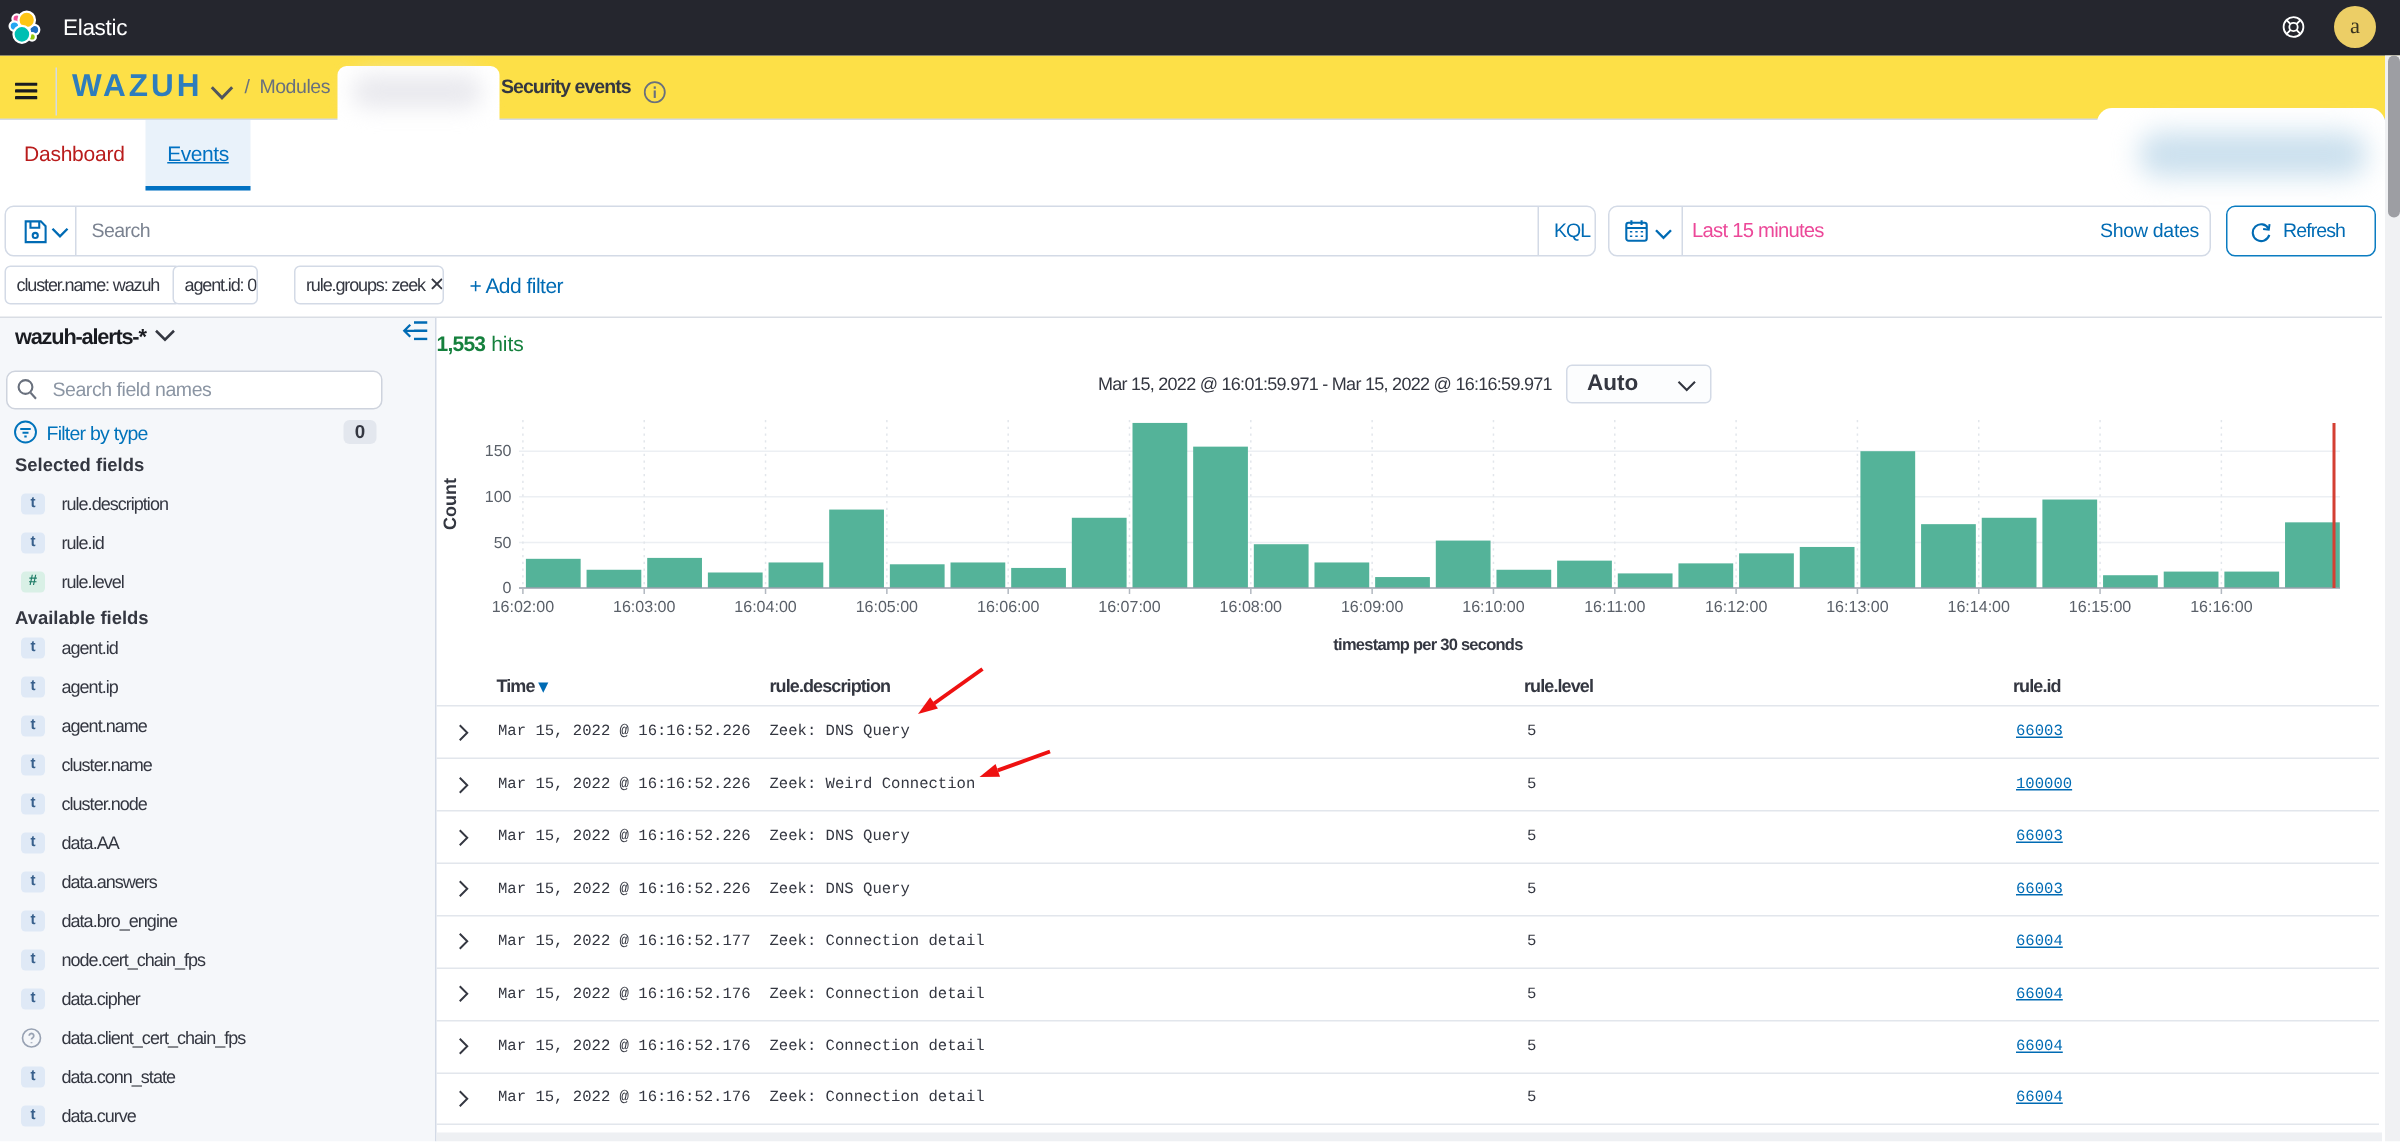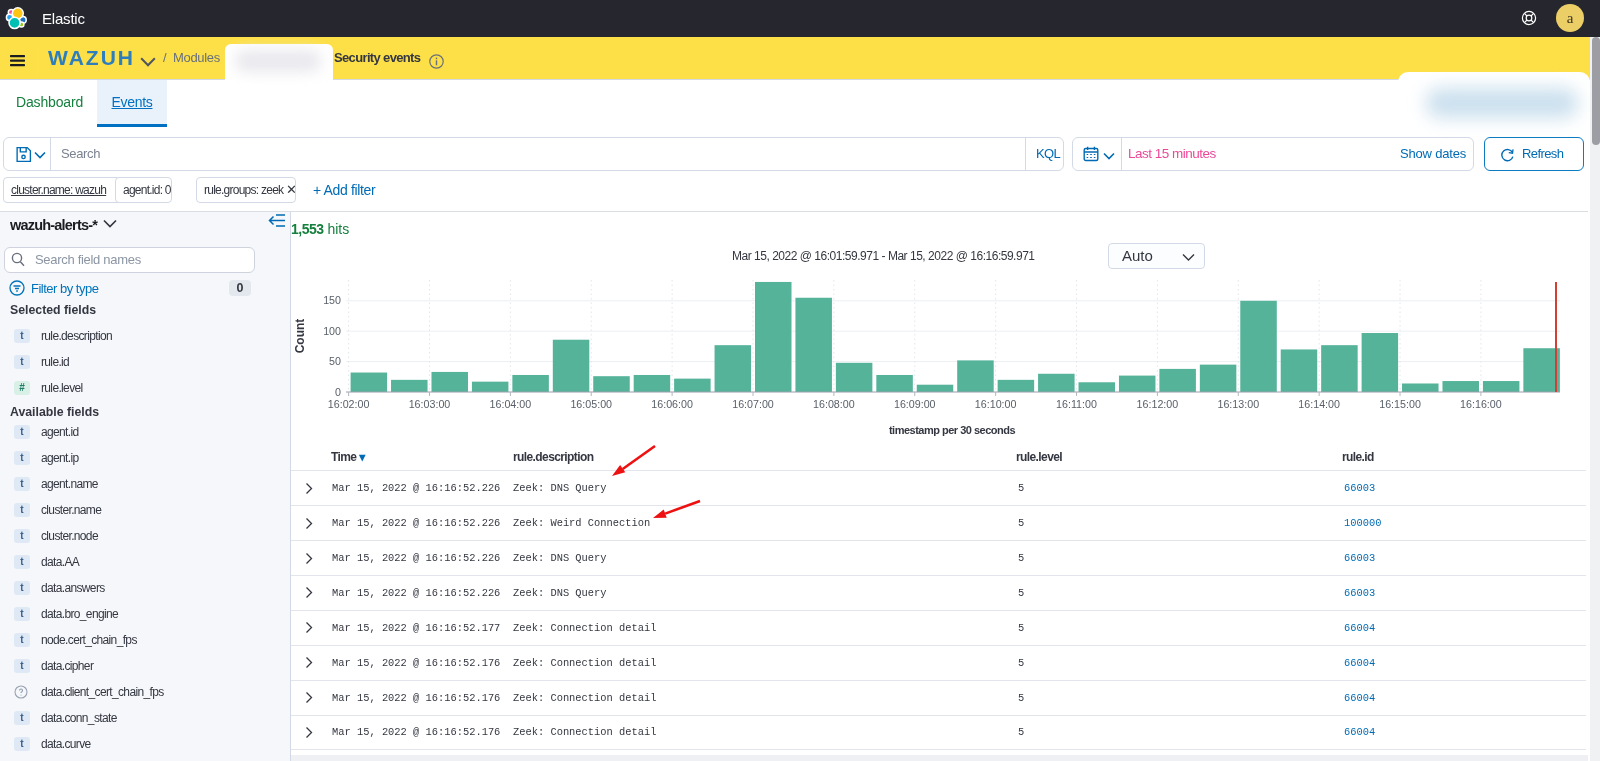--- a/index.html
+++ b/index.html
@@ -14,21 +14,21 @@
 #navdiv { position:absolute; left:37px; top:8px; width:1px; height:32px; background:#d3dae6; }
 .crumb { position:absolute; top:13px; font-size:13px; letter-spacing:-0.3px; color:#69707d; }
 #secevents { position:absolute; left:334px; top:13px; font-size:13px; letter-spacing:-0.65px; font-weight:bold; color:#343741; }
 
 #blurcrumb { position:absolute; left:225px; top:44px; width:108px; height:45px; background:#fff; z-index:3; border-radius:6px; }
 #blurcrumb .inner { position:absolute; left:10px; top:6px; width:86px; height:22px; background:#e9e9ee; border-radius:10px; filter:blur(7px); }
 #blurbtn { position:absolute; left:1398px; top:72px; width:192px; height:60px; z-index:5; background:#fff; border-radius:10px; }
 #blurbtn .inner { position:absolute; left:28px; top:16px; width:152px; height:30px; background:#cbe0ee; border-radius:14px; filter:blur(9px); }
 
 #tabsrow { position:absolute; left:0; top:80px; width:1600px; height:47px; background:#fff; }
-#tab-dash { position:absolute; left:16px; top:0; height:47px; line-height:45px; font-size:14px; letter-spacing:-0.15px; color:#15803d; }
+#tab-dash { position:absolute; left:16px; top:0; height:47px; line-height:45px; font-size:14px; letter-spacing:-0.15px; color:#b91c1c; }
 #tab-events { position:absolute; left:97px; top:0; width:70px; height:47px; background:#e9f2fa; border-bottom:3px solid #0071c2; text-align:center; line-height:44px; font-size:14px; letter-spacing:-0.3px; color:#0071c2; text-decoration:underline; }
 
 #searchbox { position:absolute; left:3px; top:137px; width:1061px; height:34px; border:1px solid #d3dae6; border-radius:6px; background:#fff; }
 #searchbox .vdiv1 { position:absolute; left:46px; top:0; width:1px; height:32px; background:#d3dae6; }
 #searchbox .vdiv2 { position:absolute; left:1021px; top:0; width:1px; height:32px; background:#d3dae6; }
 #searchbox .ph { position:absolute; left:57px; top:0; line-height:32px; font-size:13px; letter-spacing:-0.35px; color:#7a8290; }
 #searchbox .kql { position:absolute; left:1032px; top:0; line-height:32px; font-size:13px; letter-spacing:-0.6px; color:#006BB4; }
 #datebox { position:absolute; left:1072px; top:137px; width:402px; height:34px; border:1px solid #d3dae6; border-radius:6px; background:#fff; }
 #datebox .vdiv { position:absolute; left:48px; top:0; width:1px; height:32px; background:#d3dae6; }
 #datebox .txt { position:absolute; left:55px; top:0; line-height:32px; font-size:13.5px; letter-spacing:-0.5px; color:#ec4899; }
@@ -47,28 +47,28 @@
 #fbt { position:absolute; left:31px; top:281px; font-size:13px; letter-spacing:-0.5px; color:#0073bb; }
 #fbt-badge { position:absolute; left:229px; top:280px; width:22px; height:16px; background:#e3e7ee; border-radius:4px; text-align:center; line-height:16px; font-size:12.5px; font-weight:bold; color:#343741; }
 .sb-h { position:absolute; left:10px; font-size:12.3px; font-weight:bold; color:#343741; }
 .fi { position:absolute; left:41px; font-size:12px; letter-spacing:-0.65px; color:#343741; line-height:14px; }
 .fbadge { position:absolute; left:14px; width:16px; height:14px; border-radius:3px; font-size:10px; font-weight:bold; text-align:center; line-height:14px; }
 .fb-t { background:#dfe9f6; color:#38608c; }
 .fb-n { background:#d9f0e6; color:#1e7c67; }
 
 #hits { position:absolute; left:291px; top:221px; width:1300px; text-align:left; font-size:14px; color:#15803d; } #hits b { letter-spacing:-0.5px; }
 #daterange { position:absolute; left:732px; top:249px; font-size:12px; letter-spacing:-0.48px; color:#343741; }
-#autobox { position:absolute; left:1108px; top:243px; width:97px; height:26px; border:1px solid #d3dae6; border-radius:4px; background:#fcfdfe; }
+#autobox { position:absolute; left:1044px; top:243px; width:97px; height:26px; border:1px solid #d3dae6; border-radius:4px; background:#fcfdfe;font-weight:bold; }
 #autobox span { position:absolute; left:13px; line-height:24px; font-size:15px; color:#343741; }
 #tslabel { position:absolute; left:291px; top:424px; width:1322px; text-align:center; font-size:11px; letter-spacing:-0.5px; font-weight:bold; color:#343741; }
 
 .th { position:absolute; font-size:12px; letter-spacing:-0.6px; font-weight:bold; color:#343741; }
 .rowsep { position:absolute; left:291px; width:1295px; height:1px; background:#e2e6ec; }
 .cell { position:absolute; font-family:"Liberation Mono",monospace; font-size:10.4px; color:#343741; white-space:pre; }
-.cell.link { color:#006BB4; }
+.cell.link { color:#006BB4;text-decoration:underline; }
 .rchev { position:absolute; width:16px; height:16px; }
 #botstrip { position:absolute; left:291px; top:755px; width:1297px; height:6px; background:#eef0f3; }
 
 #sbtrack { position:absolute; left:1590px; top:37px; width:10px; height:724px; background:#f0f1f3; z-index:7; }
 #sbthumb { position:absolute; left:1592px; top:37px; width:8px; height:108px; background:#9d9ea3; border-radius:4px; z-index:8; }
 svg.icon { position:absolute; }
 </style>
 </head>
 <body>
 
@@ -153,21 +153,21 @@
   <div class="show">Show dates</div>
 </div>
 <div id="refreshbtn">
   <svg class="icon" style="left:15px;top:10px" width="14" height="14" viewBox="0 0 16 16" fill="none" stroke="#006BB4" stroke-width="1.6">
     <path d="M14.2 5.2 A6.4 6.4 0 1 0 14.7 9.8"></path>
     <path d="M14.9 1.6 L14.3 5.9 L10 5.3" stroke-width="1.5"></path>
   </svg>
   <span style="position:absolute;left:37px;top:0">Refresh</span>
 </div>
 
-<div class="pill" style="left:3px; width:118px;text-decoration:underline;">cluster.name: wazuh</div>
+<div class="pill" style="left:3px; width:118px;">cluster.name: wazuh</div>
 <div class="pill" style="left:115px; width:57px;">agent.id: 004</div>
 <div class="pill" style="left:196px; width:100px;">rule.groups: zeek <span style="letter-spacing:0;font-size:13px">✕</span></div>
 <div id="addfilter">+ Add filter</div>
 
 <div id="hline"></div>
 <div id="sidebar"></div>
 <div id="vline"></div>
 
 <div id="sb-title">wazuh-alerts-*</div>
 <svg class="icon" style="left:103px;top:219px" width="14" height="9" viewBox="0 0 14 9" fill="none" stroke="#343741" stroke-width="1.7">

